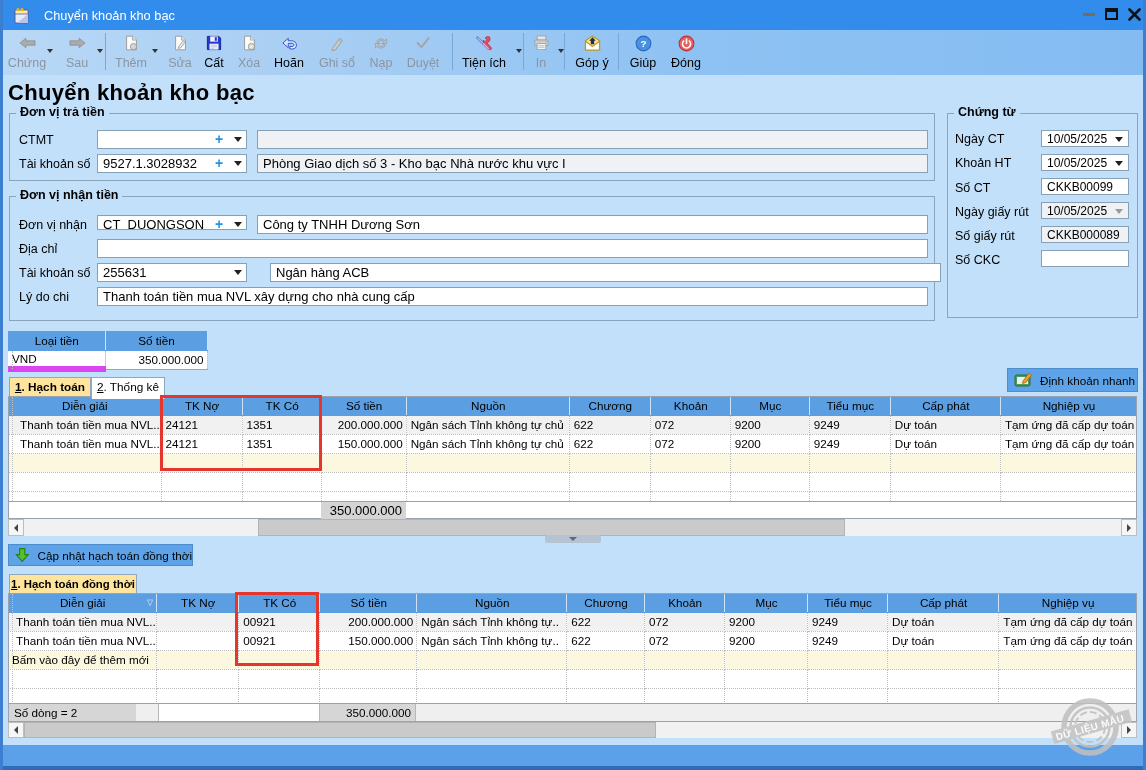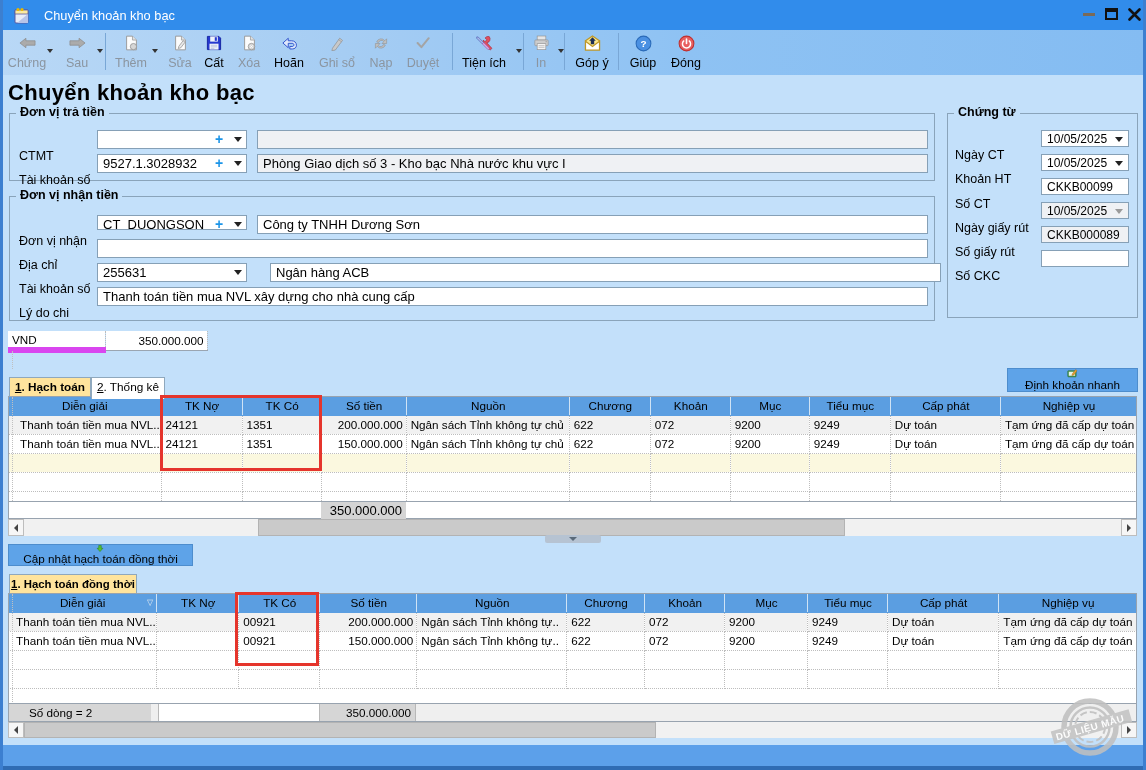--- a/index.html
+++ b/index.html
@@ -13,38 +13,38 @@
 #toolbar{position:absolute;left:0;top:30px;width:1146px;height:45px;background:linear-gradient(90deg,#b9d8f6 0%,#a6cdf3 30%,#8ec2f3 60%,#84bcf2 100%);}
 .tbtn{position:absolute;top:31px;text-align:center;z-index:6;}
 .tbtn .ic{height:24px;display:flex;align-items:center;justify-content:center;}
 .tbtn .lb{font-size:12.5px;margin-top:1px;}
 .lb.dis{color:#8b95a0;}
 .tsep{position:absolute;top:33px;width:1px;height:37px;background:#79a7d6;}
 .tcaret{position:absolute;width:0;height:0;border-left:3.5px solid transparent;border-right:3.5px solid transparent;border-top:4px solid #333;z-index:5;}
 #heading{position:absolute;left:8px;top:80px;font-size:22px;font-weight:bold;letter-spacing:0.3px;}
 .grp{position:absolute;border:1px solid #8aa4ba;}
 .grplabel{position:absolute;top:-9px;left:6px;background:#c3e0fa;padding:0 4px;font-weight:bold;font-size:12.5px;white-space:nowrap;}
-.flabel{position:absolute;font-size:12.5px;white-space:nowrap;margin-top:16px;}
+.flabel{position:absolute;font-size:12.5px;white-space:nowrap;}
 .inp{position:absolute;background:#fff;border:1px solid #86a0b6;font-size:13px;line-height:15px;padding:1px 5px;white-space:nowrap;overflow:hidden;}
 .inp.dis{background:#eff1f4;}
 .caret{position:absolute;right:5px;top:7px;width:0;height:0;border-left:4px solid transparent;border-right:4px solid transparent;border-top:5px solid #222;}
 .caret.g{border-top-color:#9a9a9a;}
 .plus{position:absolute;right:23px;top:1px;color:#1c95e8;font-weight:bold;font-size:14px;}
 .redbox{position:absolute;border:3px solid #e5352c;z-index:30;}
 table.grid{border-collapse:collapse;table-layout:fixed;position:absolute;}
 table.grid td{border-right:1px dotted #bdbdbd;border-bottom:1px dotted #bdbdbd;font-size:11.7px;padding:0 3px 0 4px;white-space:nowrap;overflow:hidden;height:19px;}
 td.hd{background:#5b9ee1;border-right:1px solid #cfe3f5 !important;border-bottom:1px solid #5b9ee1 !important;text-align:center;font-size:12.3px;padding:0 2px;height:19px;}
 .rowgrey{background:#f1f1f1;}
 .rowwhite{background:#fff;}
 .rowyellow{background:#fbf8df;}
 .num{text-align:right;}
 .tab{position:absolute;border:1px solid #8fa8bd;border-bottom:0;font-size:11.8px;text-align:center;z-index:3;white-space:nowrap;overflow:hidden;}
 .tabyellow{background:#ffe49d;font-weight:bold;}
 .tabwhite{background:#fff;}
-.bluebtn{position:absolute;background:#5ea3e8;border:1px solid #4d8dcd;font-size:11.7px;display:flex;align-items:center;z-index:4;white-space:nowrap;flex-direction:column;}
+.bluebtn{position:absolute;background:#5ea3e8;border:1px solid #4d8dcd;font-size:11.7px;display:flex;align-items:center;z-index:4;white-space:nowrap;}
 .sbar{position:absolute;background:#f1f1f1;}
 .sbtn{position:absolute;background:#f6f6f6;border:1px solid #bdbdbd;display:flex;align-items:center;justify-content:center;}
 .sthumb{position:absolute;background:#cacaca;border:1px solid #b3b3b3;}
 .arrl{width:0;height:0;border-top:4px solid transparent;border-bottom:4px solid transparent;border-right:4px solid #444;}
 .arrr{width:0;height:0;border-top:4px solid transparent;border-bottom:4px solid transparent;border-left:4px solid #444;}
 u{text-decoration:underline;}
 </style></head>
 <body>
 <div id="win"></div>
 <div id="titlebar">
@@ -261,20 +261,24 @@
 <div class="flabel" style="left:955px;top:229px">Số giấy rút</div>
 <div class="inp dis" style="left:1041px;top:226px;width:88px;height:17px;font-size:12px">CKKB000089</div>
 <div class="flabel" style="left:955px;top:253px">Số CKC</div>
 <div class="inp" style="left:1041px;top:250px;width:88px;height:17px"></div>
 <table class="grid" style="left:8px;top:331px;width:199px">
 <colgroup>
       <col style="width:97px">
       <col style="width:102px">
     </colgroup>
 <tbody>
+      <tr>
+        <td class="hd">Loại tiền</td>
+        <td class="hd">Số tiền</td>
+      </tr>
 <tr>
         <td class="rowwhite" style="border-bottom:6px solid #d946ef">VND</td>
         <td class="rowwhite num" style="border-bottom:1px solid #9aa5b1">350.000.000</td>
       </tr>
 </tbody>
   </table>
 <div class="tab tabyellow" style="left:9px;top:377px;width:82px;height:19px;line-height:18px"><u>1</u>. Hạch toán</div>
 <div class="tab tabwhite" style="left:91px;top:377px;width:74px;height:22px;line-height:18px"><u>2</u>. Thống kê</div>
 <div class="bluebtn" style="left:1007px;top:368px;width:131px;height:24px">
 <svg style="margin:0 7px 0 6px" width="19" height="16" viewBox="0 0 19 16">
@@ -456,20 +460,33 @@
           <td class="rowwhite num">150.000.000</td>
           <td class="rowwhite">Ngân sách Tỉnh không tự..</td>
           <td class="rowwhite">622</td>
           <td class="rowwhite">072</td>
           <td class="rowwhite">9200</td>
           <td class="rowwhite">9249</td>
           <td class="rowwhite">Dự toán</td>
           <td class="rowwhite">Tạm ứng đã cấp dự toán</td>
         </tr>
 <tr>
+          <td class="rowyellow">Bấm vào đây để thêm mới</td>
+          <td class="rowyellow"></td>
+          <td class="rowyellow"></td>
+          <td class="rowyellow"></td>
+          <td class="rowyellow"></td>
+          <td class="rowyellow"></td>
+          <td class="rowyellow"></td>
+          <td class="rowyellow"></td>
+          <td class="rowyellow"></td>
+          <td class="rowyellow"></td>
+          <td class="rowyellow"></td>
+        </tr>
+<tr>
           <td class="rowwhite"></td>
           <td class="rowwhite"></td>
           <td class="rowwhite"></td>
           <td class="rowwhite"></td>
           <td class="rowwhite"></td>
           <td class="rowwhite"></td>
           <td class="rowwhite"></td>
           <td class="rowwhite"></td>
           <td class="rowwhite"></td>
           <td class="rowwhite"></td>
@@ -485,21 +502,21 @@
           <td class="rowwhite"></td>
           <td class="rowwhite"></td>
           <td class="rowwhite"></td>
           <td class="rowwhite"></td>
           <td class="rowwhite"></td>
         </tr>
 </tbody>
     </table>
   </div>
 <div class="abs" style="left:8px;top:703px;width:1129px;height:19px;background:#efefef;border:1px solid #98a3af;font-size:11.7px">
-<div class="abs" style="left:0;top:0;width:142px;height:17px;padding:2px 20px;background:#d6d6d6">Số dòng = 2</div>
+<div class="abs" style="left:0;top:0;width:127px;height:17px;padding:2px 5px;background:#d6d6d6">Số dòng = 2</div>
 <div class="abs" style="left:149px;top:0;width:162px;height:17px;background:#fff;border-left:1px solid #b8b8b8;border-right:1px solid #b8b8b8"></div>
 <div class="abs num" style="left:311px;top:0;width:96px;height:17px;padding:2px 4px;background:#d6d6d6;border-right:1px solid #b8b8b8">350.000.000</div>
 </div>
 <div class="sbar" style="left:8px;top:722px;width:1129px;height:16px">
 <div class="sbtn" style="left:0;top:0;width:16px;height:16px">
       <div class="arrl"></div>
     </div>
 <div class="sbtn" style="left:1113px;top:0;width:16px;height:16px">
       <div class="arrr"></div>
     </div>

